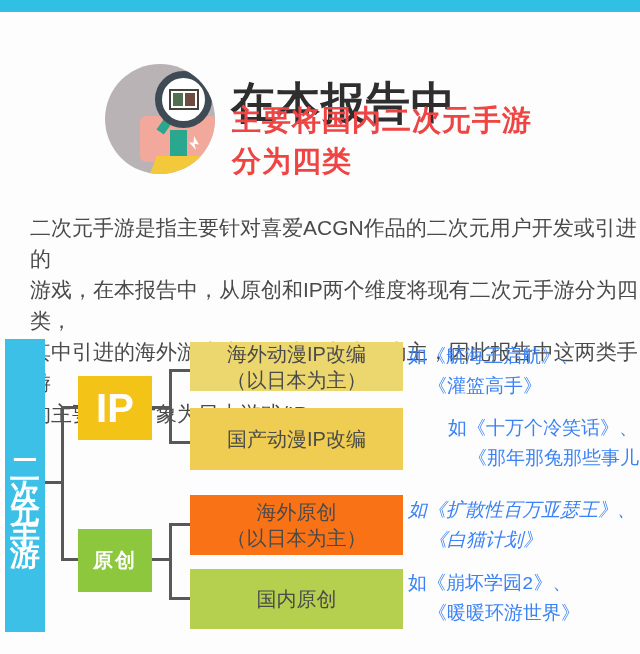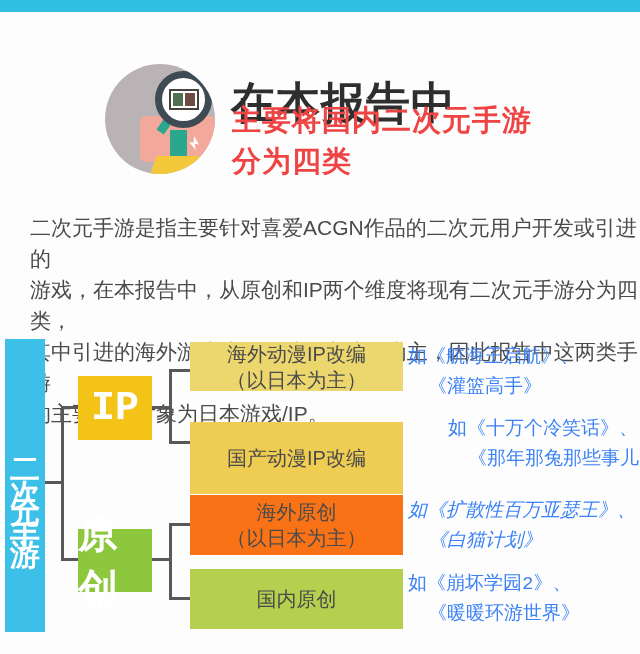--- a/index.html
+++ b/index.html
@@ -34,27 +34,27 @@
   .intro { position:absolute; left:14px; top:196px; width:618px; margin:16px;
            font-size:21px; line-height:31px; color:#4a4a4a; white-space:pre-line; }
 
   
   .root-bar { position:absolute; left:5px; top:339px; width:40px; height:293px; background:#3cc0e8;
               color:#fff; writing-mode:vertical-rl; text-orientation:upright;
               font-size:30px; font-weight:800; text-align:center; line-height:40px; letter-spacing:20px; }
   .node { position:absolute; left:78px; width:74px; display:flex; align-items:center; justify-content:center;
           color:#fff; font-weight:800; }
   .node.ip { top:376px; height:64px; background:#f4c318;
-             font-family:Liberation Mono, monospace; font-size:40px; font-weight:700; }
-  .node.yc { top:529px; height:63px; background:#8cc73e; font-size:40px; letter-spacing:2px; }
+             font-family:Liberation Sans, sans-serif; font-size:40px; font-weight:700; }
+  .node.yc { top:529px; height:63px; background:#8cc73e; font-size:20px; letter-spacing:2px; }
 
   .leaf { position:absolute; left:190px; width:213px; display:flex; align-items:center; justify-content:center;
           text-align:center; color:#4a4a4a; font-size:20px; line-height:26px; white-space:pre-line; }
   .leaf.l1 { top:342px; height:49px; background:#ecd66e; }
-  .leaf.l2 { top:422px; height:72px; background:#efcc52; }
+  .leaf.l2 { top:408px; height:62px; background:#efcc52; }
   .leaf.l3 { top:495px; height:60px; background:#f97316; }
   .leaf.l4 { top:569px; height:60px; background:#b5cf4e; }
 
   .ex { position:absolute; left:408px; color:#3b82f6; font-size:19px; line-height:30px;
         white-space:pre; padding-left:20px; text-indent:-20px; }
   .ex.e1 { top:341px; } .ex.e2 { top:413px;margin-left:40px; } .ex.e3 { top:495px;font-style:italic; } .ex.e4 { top:569px;font-family:Liberation Mono, monospace; }
 
   .cl { position:absolute; background:#58585a; }
   .c1  { left:45px;  top:481px; width:17px; height:3px; }
   .c2  { left:61px;  top:406px; width:3px;  height:155px; }

